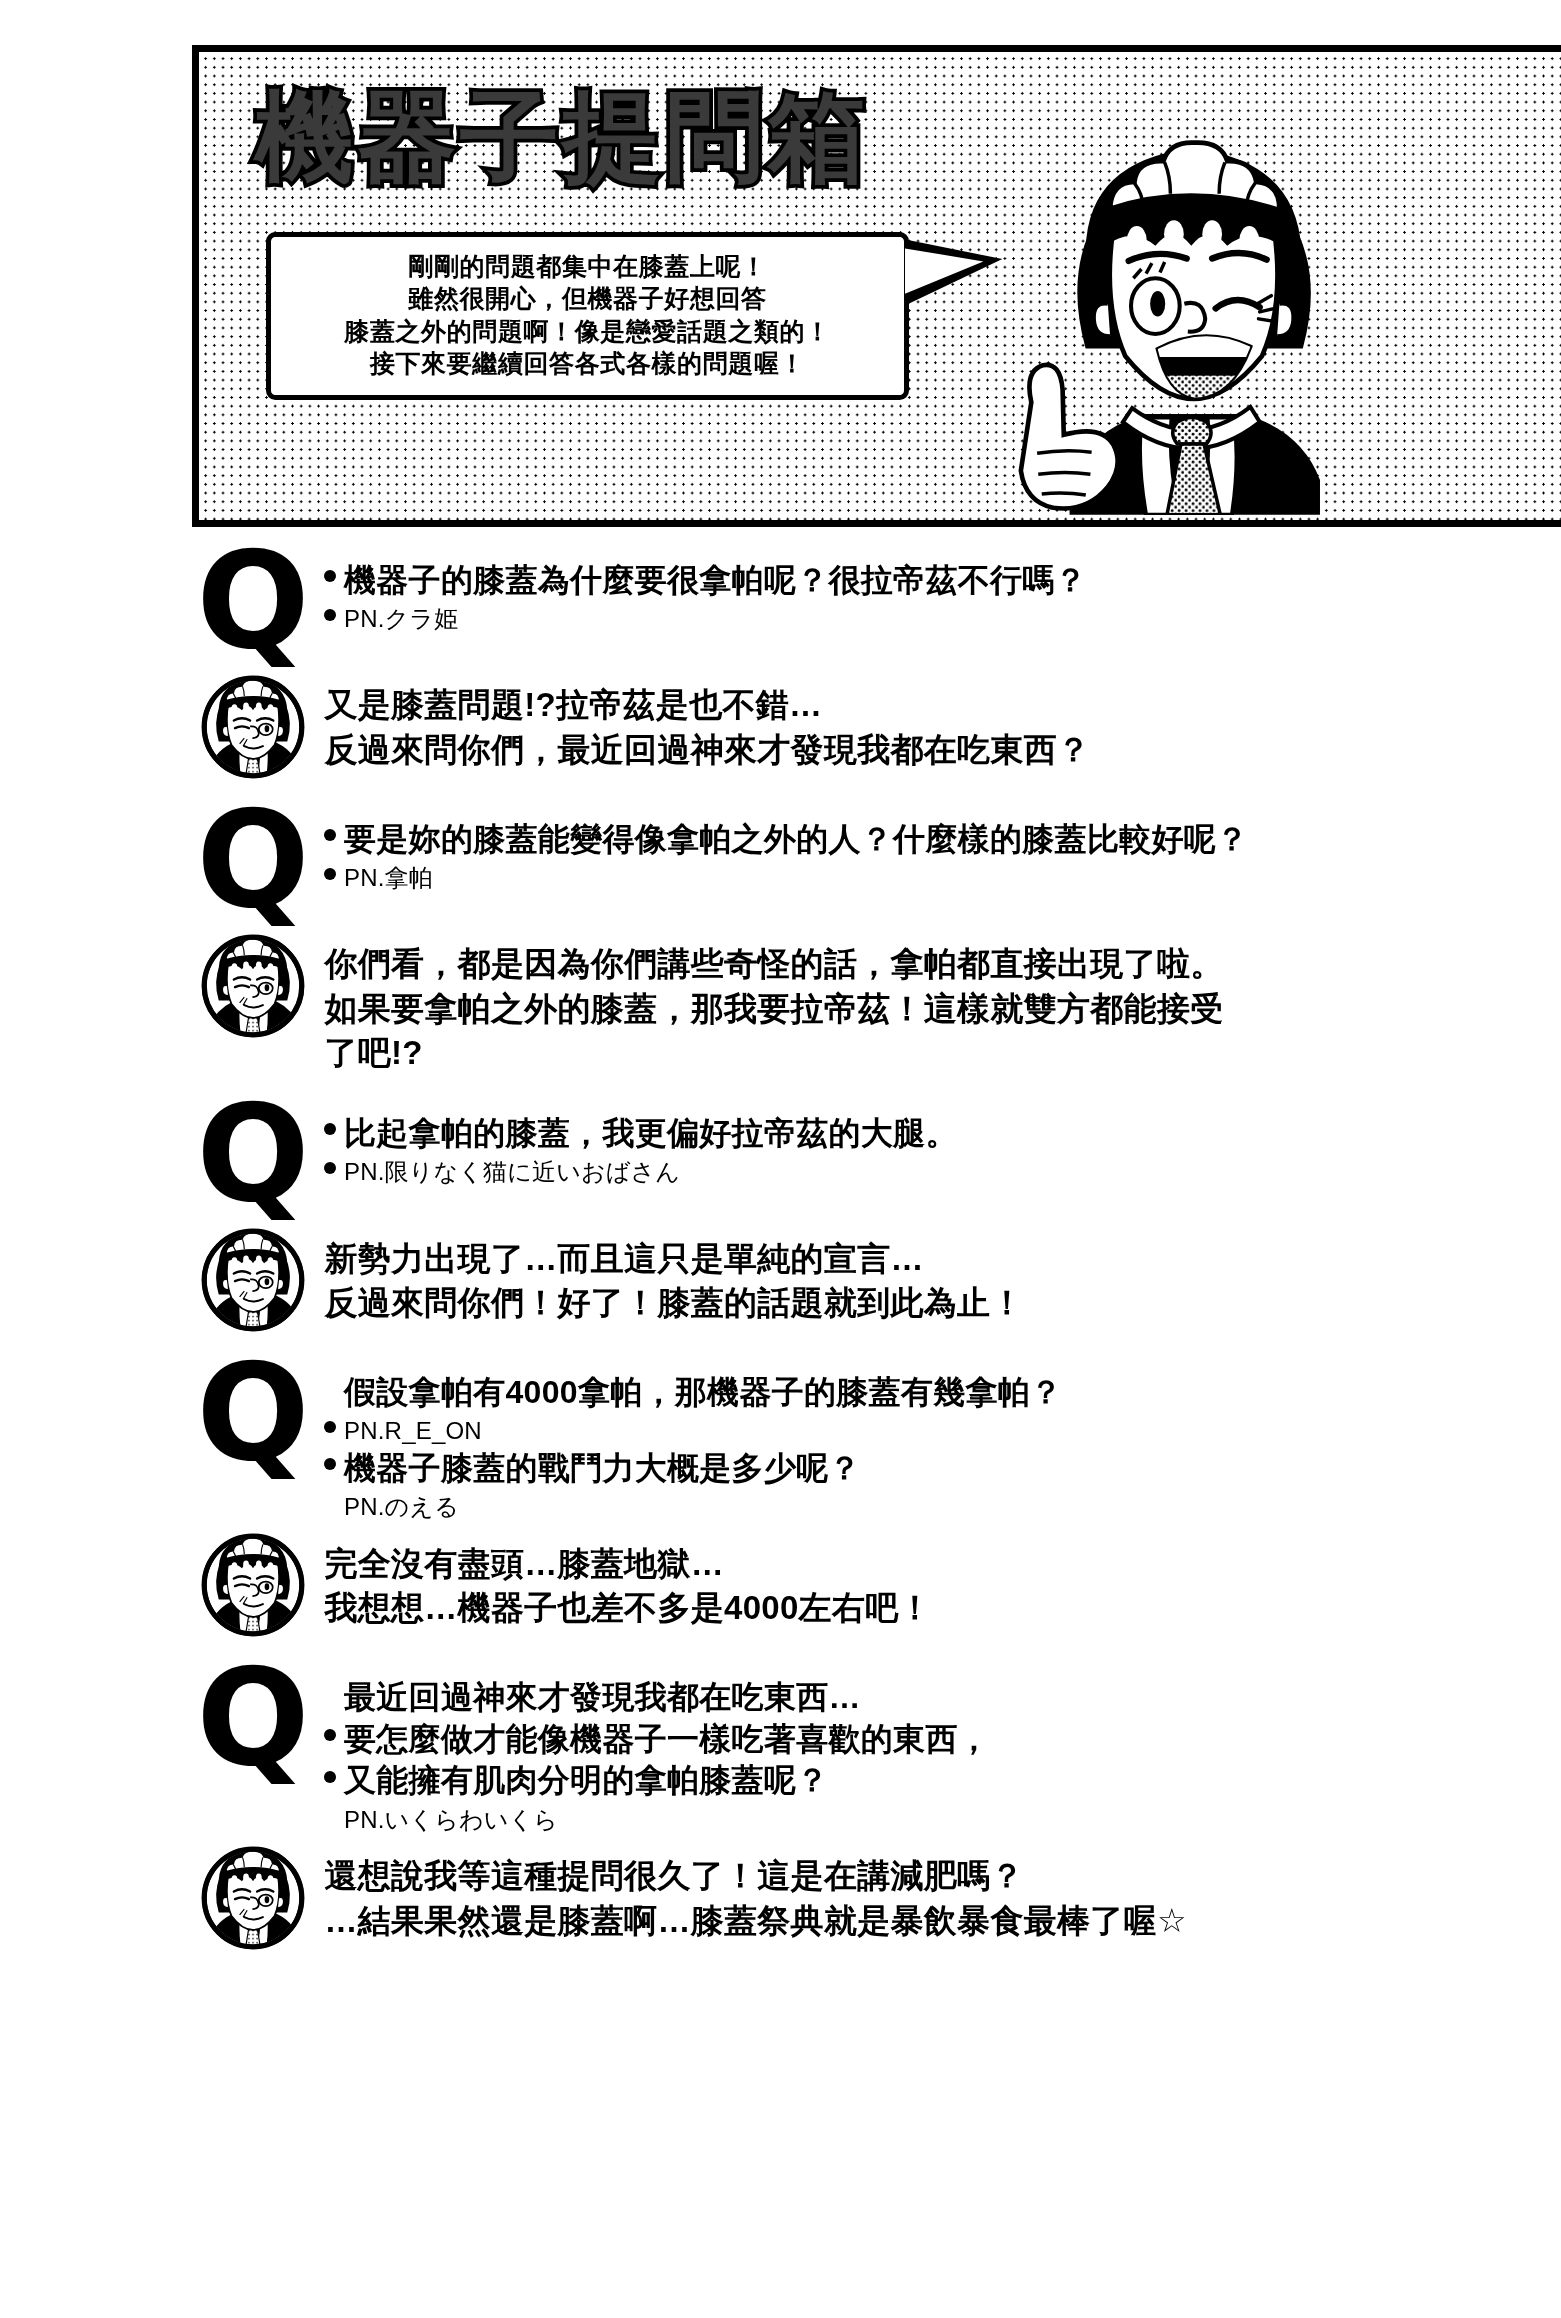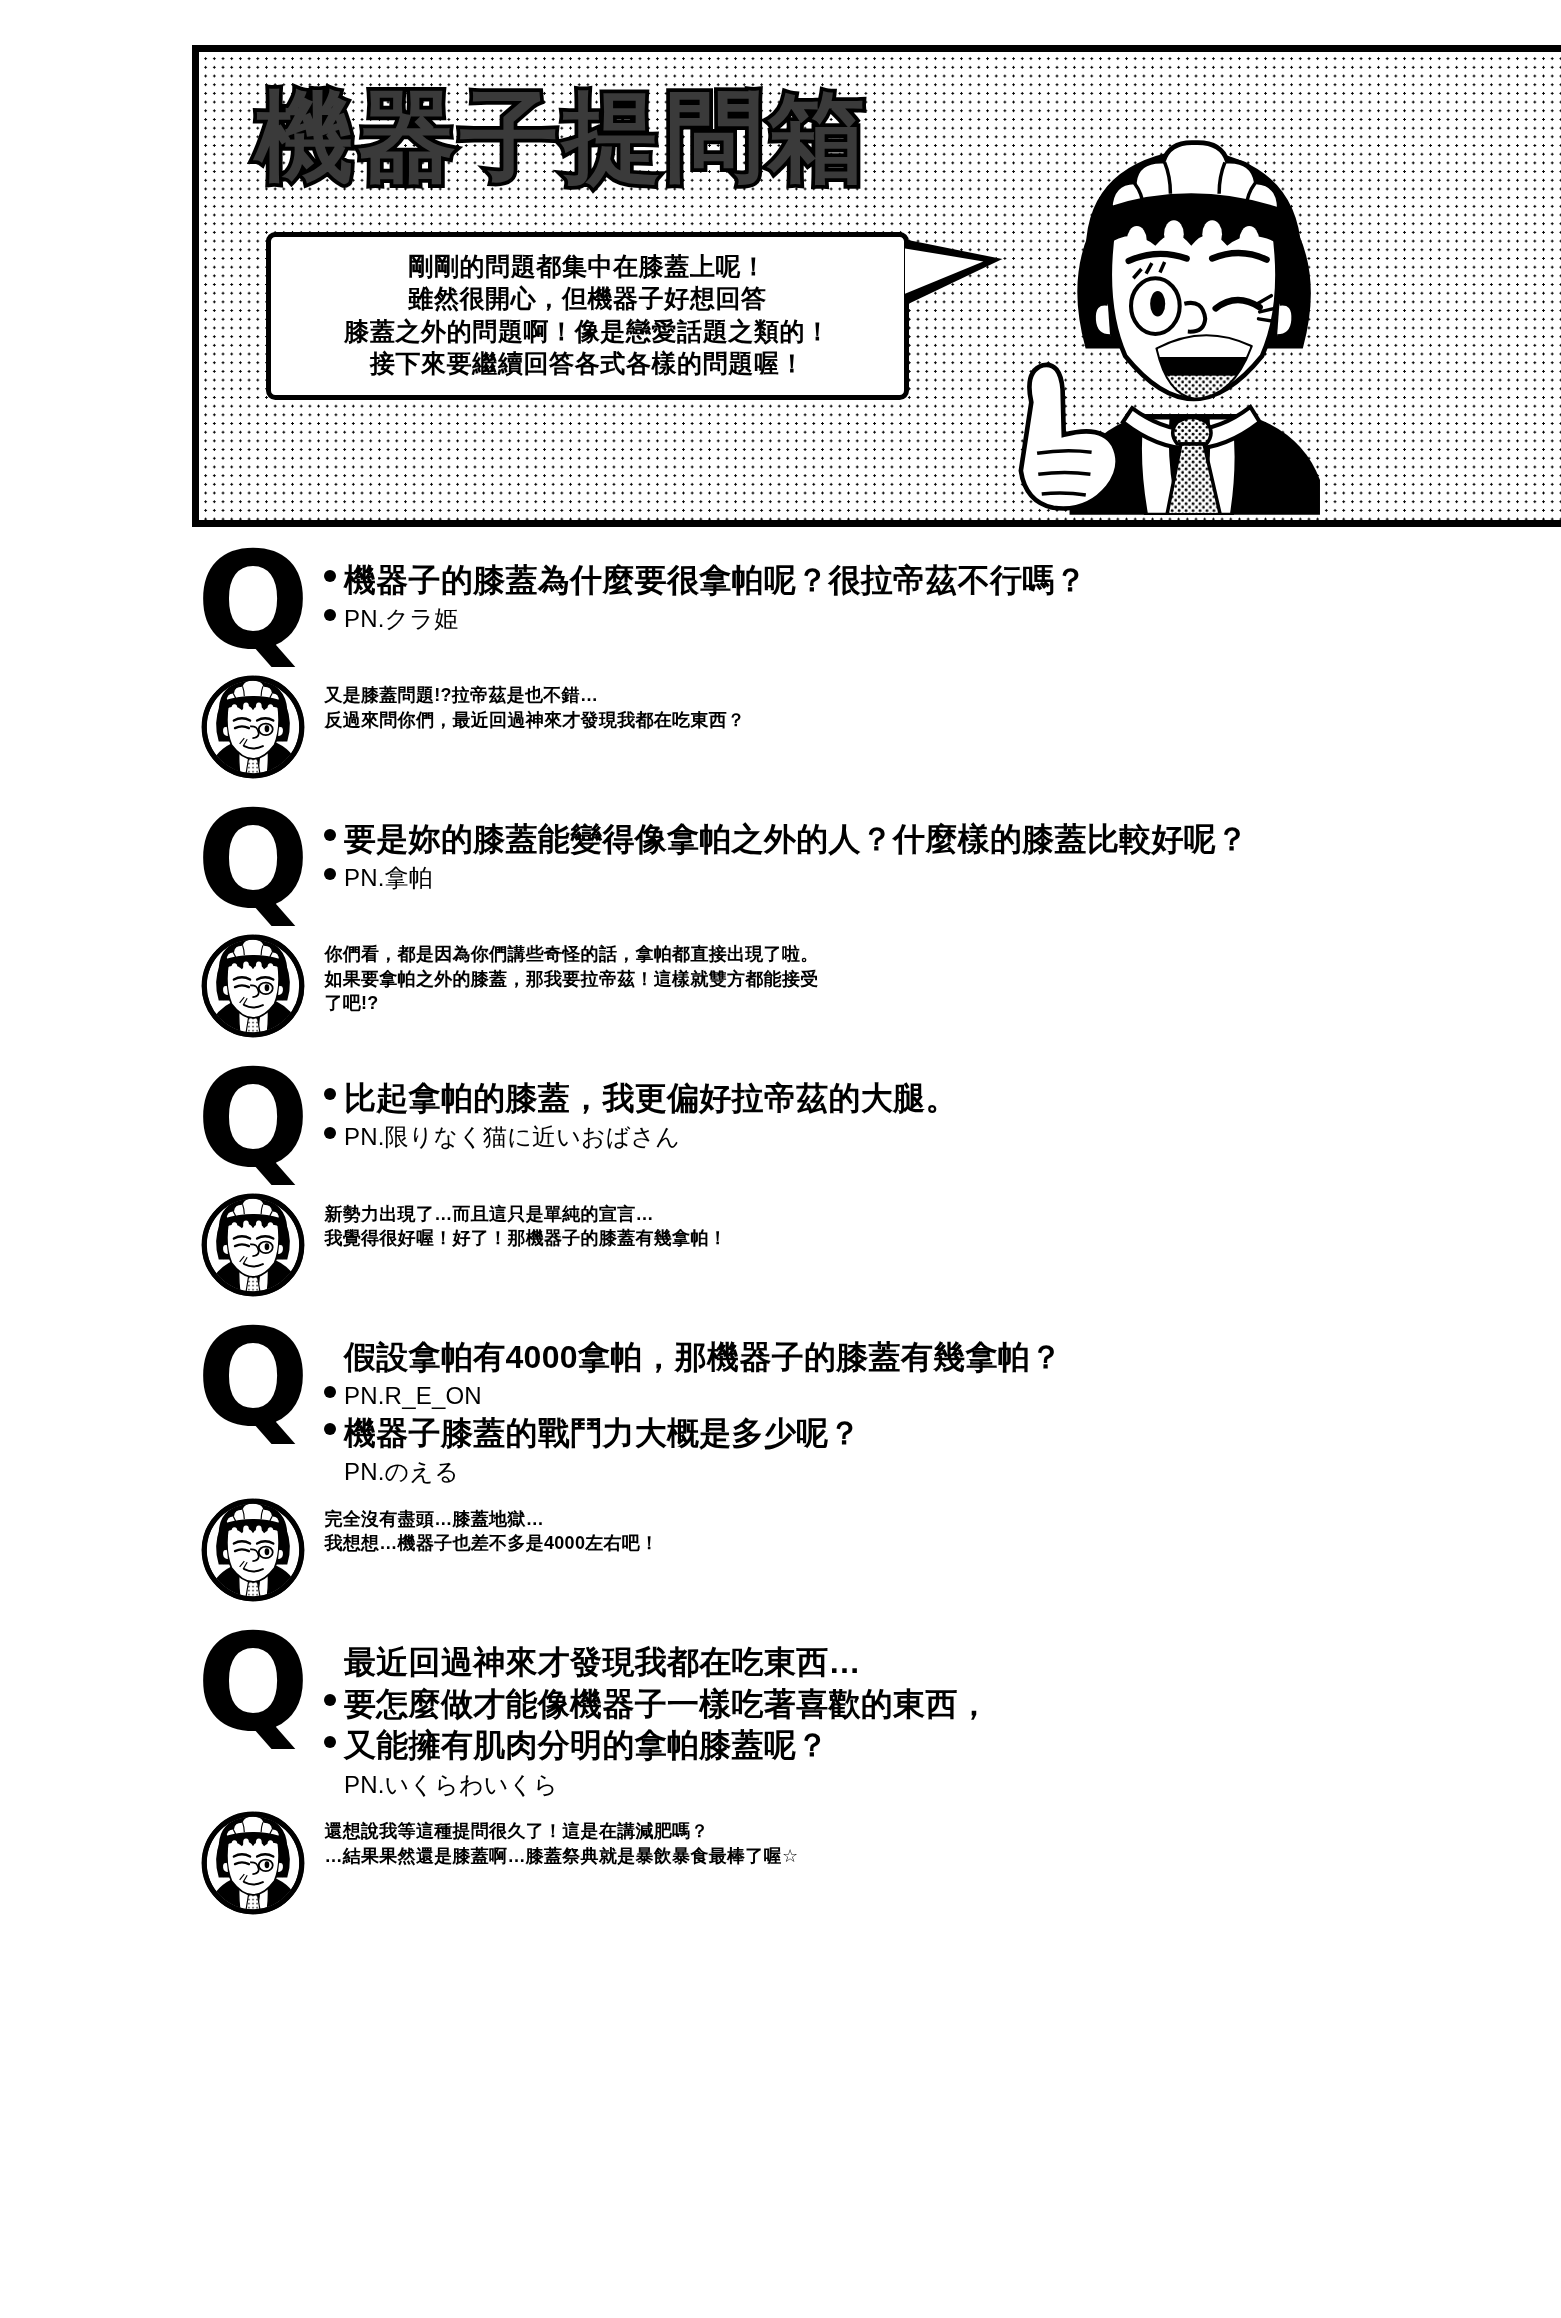--- a/index.html
+++ b/index.html
@@ -169,21 +169,21 @@
     content: "";
     position: absolute;
     left: -20px;
     top: 7px;
     width: 12px;
     height: 12px;
     border-radius: 50%;
     background: #000;
   }
   .a-line {
-    font-size: 18px;
+    font-size: 33px;
     line-height: 1.34;
     font-weight: bold;
     letter-spacing: 0.3px;
     white-space: nowrap;
   }
   .qa-text.answer-text { padding-top: 10.4px; padding-left: 10.4px; }
   .qa-text.question-text { padding-left: 30px; }
 </style>
 </head>
 <body>
@@ -458,21 +458,21 @@
       <path d="M78,112 L70,122 M83,114 L76,126" stroke="#000" stroke-width="2" fill="none"></path>
       <path d="M78,126 Q93,134 110,126" fill="none" stroke="#000" stroke-width="3.5" stroke-linecap="round"></path>
       <path d="M48,92 Q39,90 40,101 Q41,110 50,110" fill="#fff" stroke="#000" stroke-width="3"></path>
       <path d="M138,92 Q147,90 146,101 Q145,110 136,110" fill="#fff" stroke="#000" stroke-width="3"></path>
     </g>
     <circle cx="93" cy="93" r="84" fill="none" stroke="#000" stroke-width="9"></circle>
   </svg></div>
       </div>
       <div class="qa-text answer-text">
         <div class="a-line">新勢力出現了…而且這只是單純的宣言…</div>
-        <div class="a-line">我覺得很好喔！好了！那機器子的膝蓋有幾拿帕！</div>
+        <div class="a-line">反過來問你們！好了！膝蓋的話題就到此為止！</div>
       </div>
     </div>
     <div class="qa-block question">
       <div class="q-mark">
         <div class="q-glyph">Q</div>
       </div>
       <div class="qa-text question-text">
         <div class="q-line">假設拿帕有4000拿帕，那機器子的膝蓋有幾拿帕？</div>
         <div class="pn-line bulleted">PN.R_E_ON</div>
         <div class="q-line bulleted">機器子膝蓋的戰鬥力大概是多少呢？</div>

